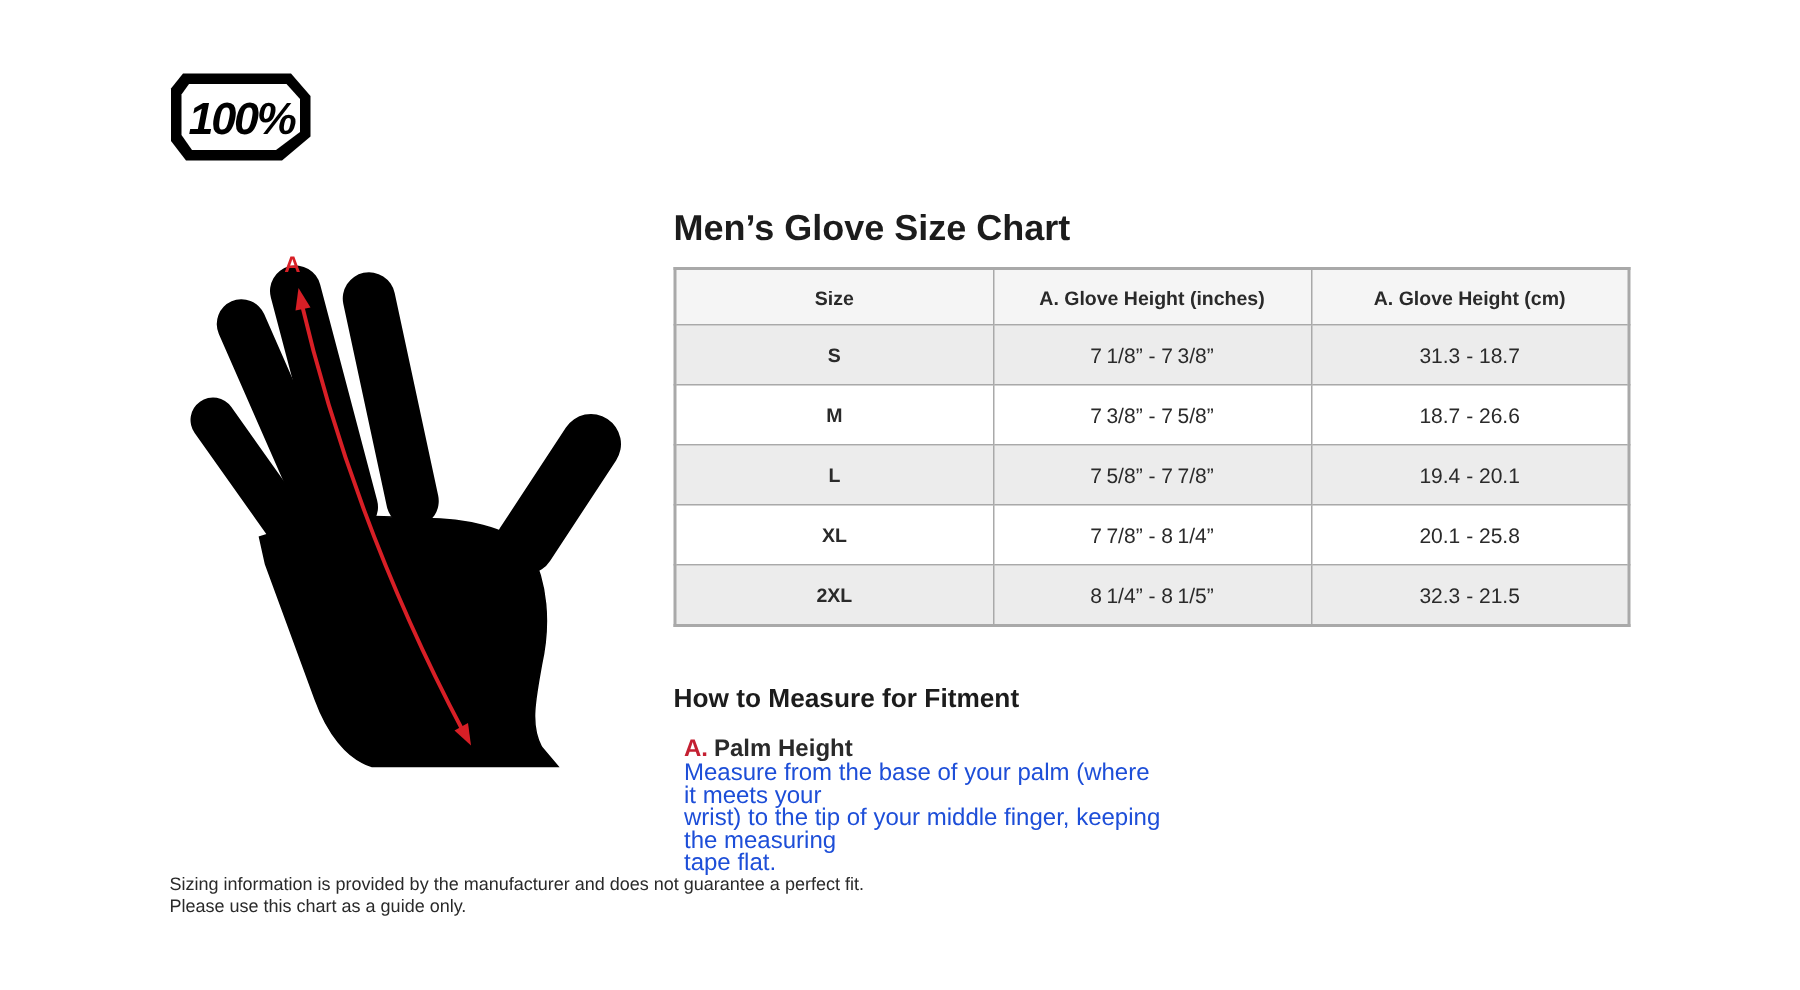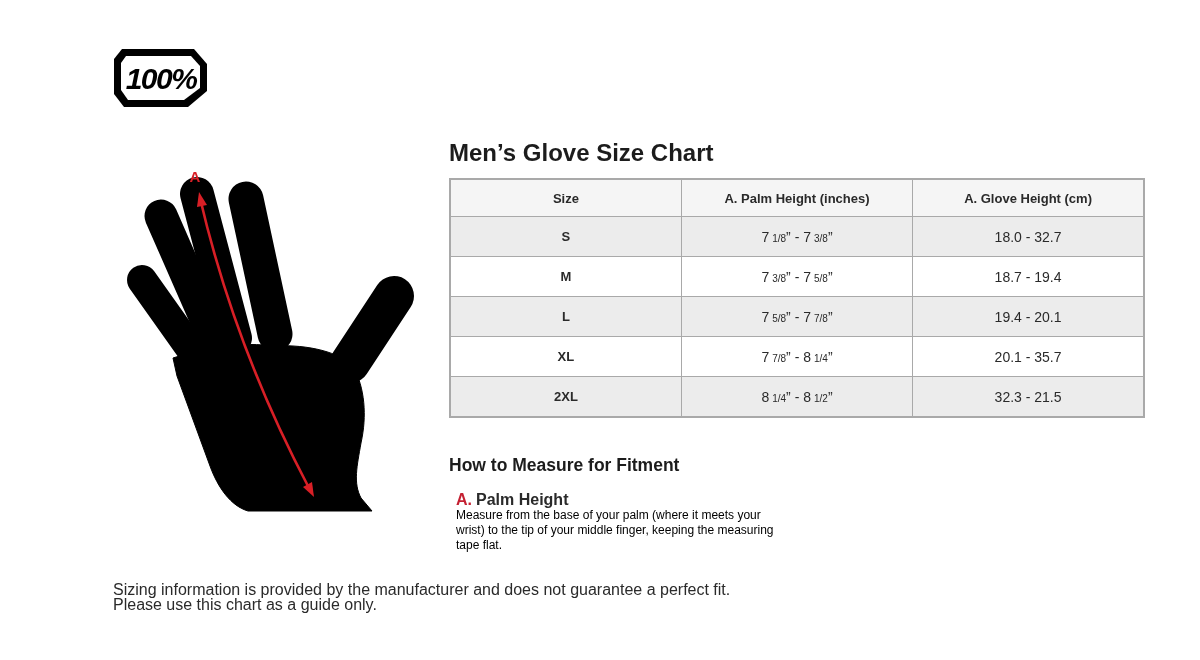--- a/index.html
+++ b/index.html
@@ -11,37 +11,37 @@
   .logo{left:113px;top:48px;width:96px;height:60px;}
 
   
   .hand{left:115px;top:168px;width:312px;height:350px;}
   .arrow-label{left:186px;top:168px;width:18px;text-align:center;
                color:#d81f26;font-weight:bold;font-size:15px;}
 
   
   .chart-title{left:449px;top:139px;font-size:24px;font-weight:bold;color:#1c1c1c;}
   .size-table{left:449px;top:178px;}
-  table{border-collapse:collapse;width:696px;table-layout:fixed;}
+  table{border-collapse:collapse;width:638px;table-layout:fixed;}
   th,td{border:1px solid #a9a9a9;text-align:center;vertical-align:middle;padding:0;}
   table{border:2px solid #a9a9a9;}
   th{height:36px;background:#f5f5f5;font-size:13px;color:#2a2a2a;}
   td{height:39px;font-size:14px;background:#ffffff;color:#2a2a2a;}
   tr.alt td{background:#ececec;}
   td.size-cell{font-weight:bold;font-size:13px;}
-  .frac{font-size:10px;margin-left:3px;letter-spacing:0;}
+  .frac{font-size:14px;margin-left:3px;letter-spacing:0;}
   .sep{white-space:pre;}
 
   .howto-title{left:449px;top:455px;font-size:17.5px;font-weight:bold;color:#1c1c1c;}
   .measure-item{left:456px;top:491px;font-size:16px;font-weight:bold;color:#2a2a2a;}
   .measure-item .letter{color:#c42032;margin-right:4px;}
-  .measure-desc{left:456px;top:508px;width:320px;font-size:12px;line-height:15px;
-                color:#000000;white-space:pre-line;}
+  .measure-desc{left:456px;top:508px;width:320px;font-size:16px;line-height:15px;
+                color:#1d4ed8;white-space:pre-line;}
 
-  .disclaimer{left:113px;top:582px;font-size:16px;line-height:15px;color:#2a2a2a;}
+  .disclaimer{left:113px;top:582px;font-size:12px;line-height:15px;color:#2a2a2a;}
 </style>
 </head>
 <body>
 
 <div class="page">
 
   <svg class="abs logo" viewBox="0 0 96 60">
     <polygon points="9,1 81,1 94,16 94,43 75,59 11,59 1,46 1,11" fill="#000000"></polygon>
     <polygon points="13,8 78,8 87,18 87,40 71,52 15,52 8,42 8,15" fill="#ffffff"></polygon>
     <text x="48" y="41" text-anchor="middle" font-family="Liberation Sans, sans-serif" font-size="30" font-weight="bold" font-style="italic" letter-spacing="-1.5" fill="#000000">100%</text>
@@ -71,60 +71,60 @@
   </svg>
   <div class="abs arrow-label">A</div>
 
   <div class="abs chart-title">Men’s Glove Size Chart</div>
 
   <div class="abs size-table">
     <table>
       <tbody>
           <tr>
         <th>Size</th>
-        <th>A. Palm Height (inches)</th>
+        <th>A. Glove Height (inches)</th>
         <th>A. Glove Height (cm)</th>
       </tr>
 
       <tr class="alt">
         <td class="size-cell">S</td>
         <td>
           <span>7</span><span class="frac">1/8</span><span>”</span><span class="sep"> - </span><span>7</span><span class="frac">3/8</span><span>”</span>
         </td>
-        <td>18.0 - 32.7</td>
+        <td>31.3 - 18.7</td>
       </tr>
 
       <tr>
         <td class="size-cell">M</td>
         <td>
           <span>7</span><span class="frac">3/8</span><span>”</span><span class="sep"> - </span><span>7</span><span class="frac">5/8</span><span>”</span>
         </td>
-        <td>18.7 - 19.4</td>
+        <td>18.7 - 26.6</td>
       </tr>
 
       <tr class="alt">
         <td class="size-cell">L</td>
         <td>
           <span>7</span><span class="frac">5/8</span><span>”</span><span class="sep"> - </span><span>7</span><span class="frac">7/8</span><span>”</span>
         </td>
         <td>19.4 - 20.1</td>
       </tr>
 
       <tr>
         <td class="size-cell">XL</td>
         <td>
           <span>7</span><span class="frac">7/8</span><span>”</span><span class="sep"> - </span><span>8</span><span class="frac">1/4</span><span>”</span>
         </td>
-        <td>20.1 - 35.7</td>
+        <td>20.1 - 25.8</td>
       </tr>
 
       <tr class="alt">
         <td class="size-cell">2XL</td>
         <td>
-          <span>8</span><span class="frac">1/4</span><span>”</span><span class="sep"> - </span><span>8</span><span class="frac">1/2</span><span>”</span>
+          <span>8</span><span class="frac">1/4</span><span>”</span><span class="sep"> - </span><span>8</span><span class="frac">1/5</span><span>”</span>
         </td>
         <td>32.3 - 21.5</td>
       </tr>
     </tbody>
       </table>
   </div>
 
   <div class="abs howto-title">How to Measure for Fitment</div>
 
   <div class="abs measure-item">

